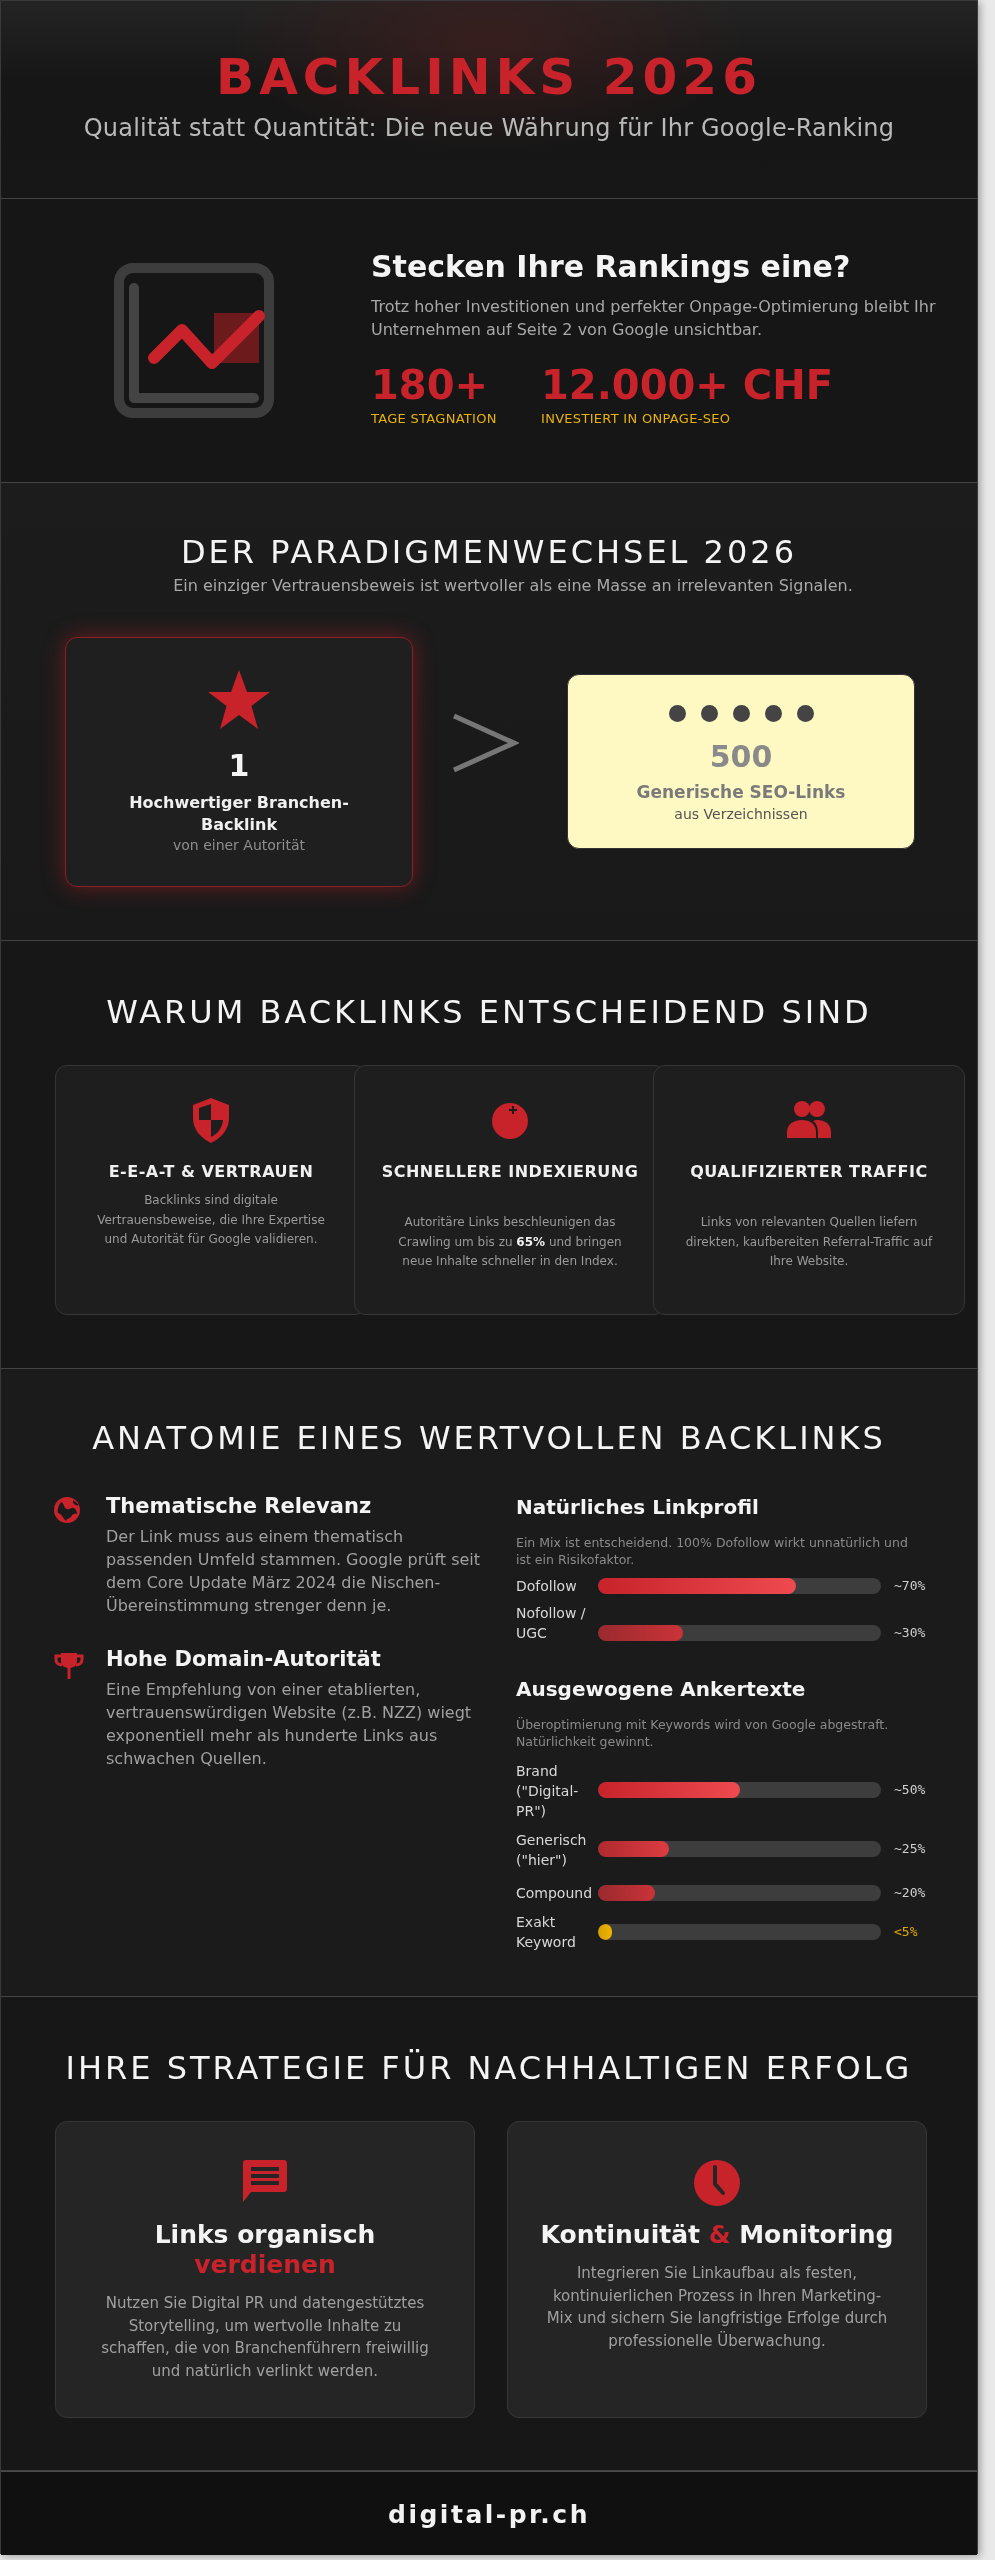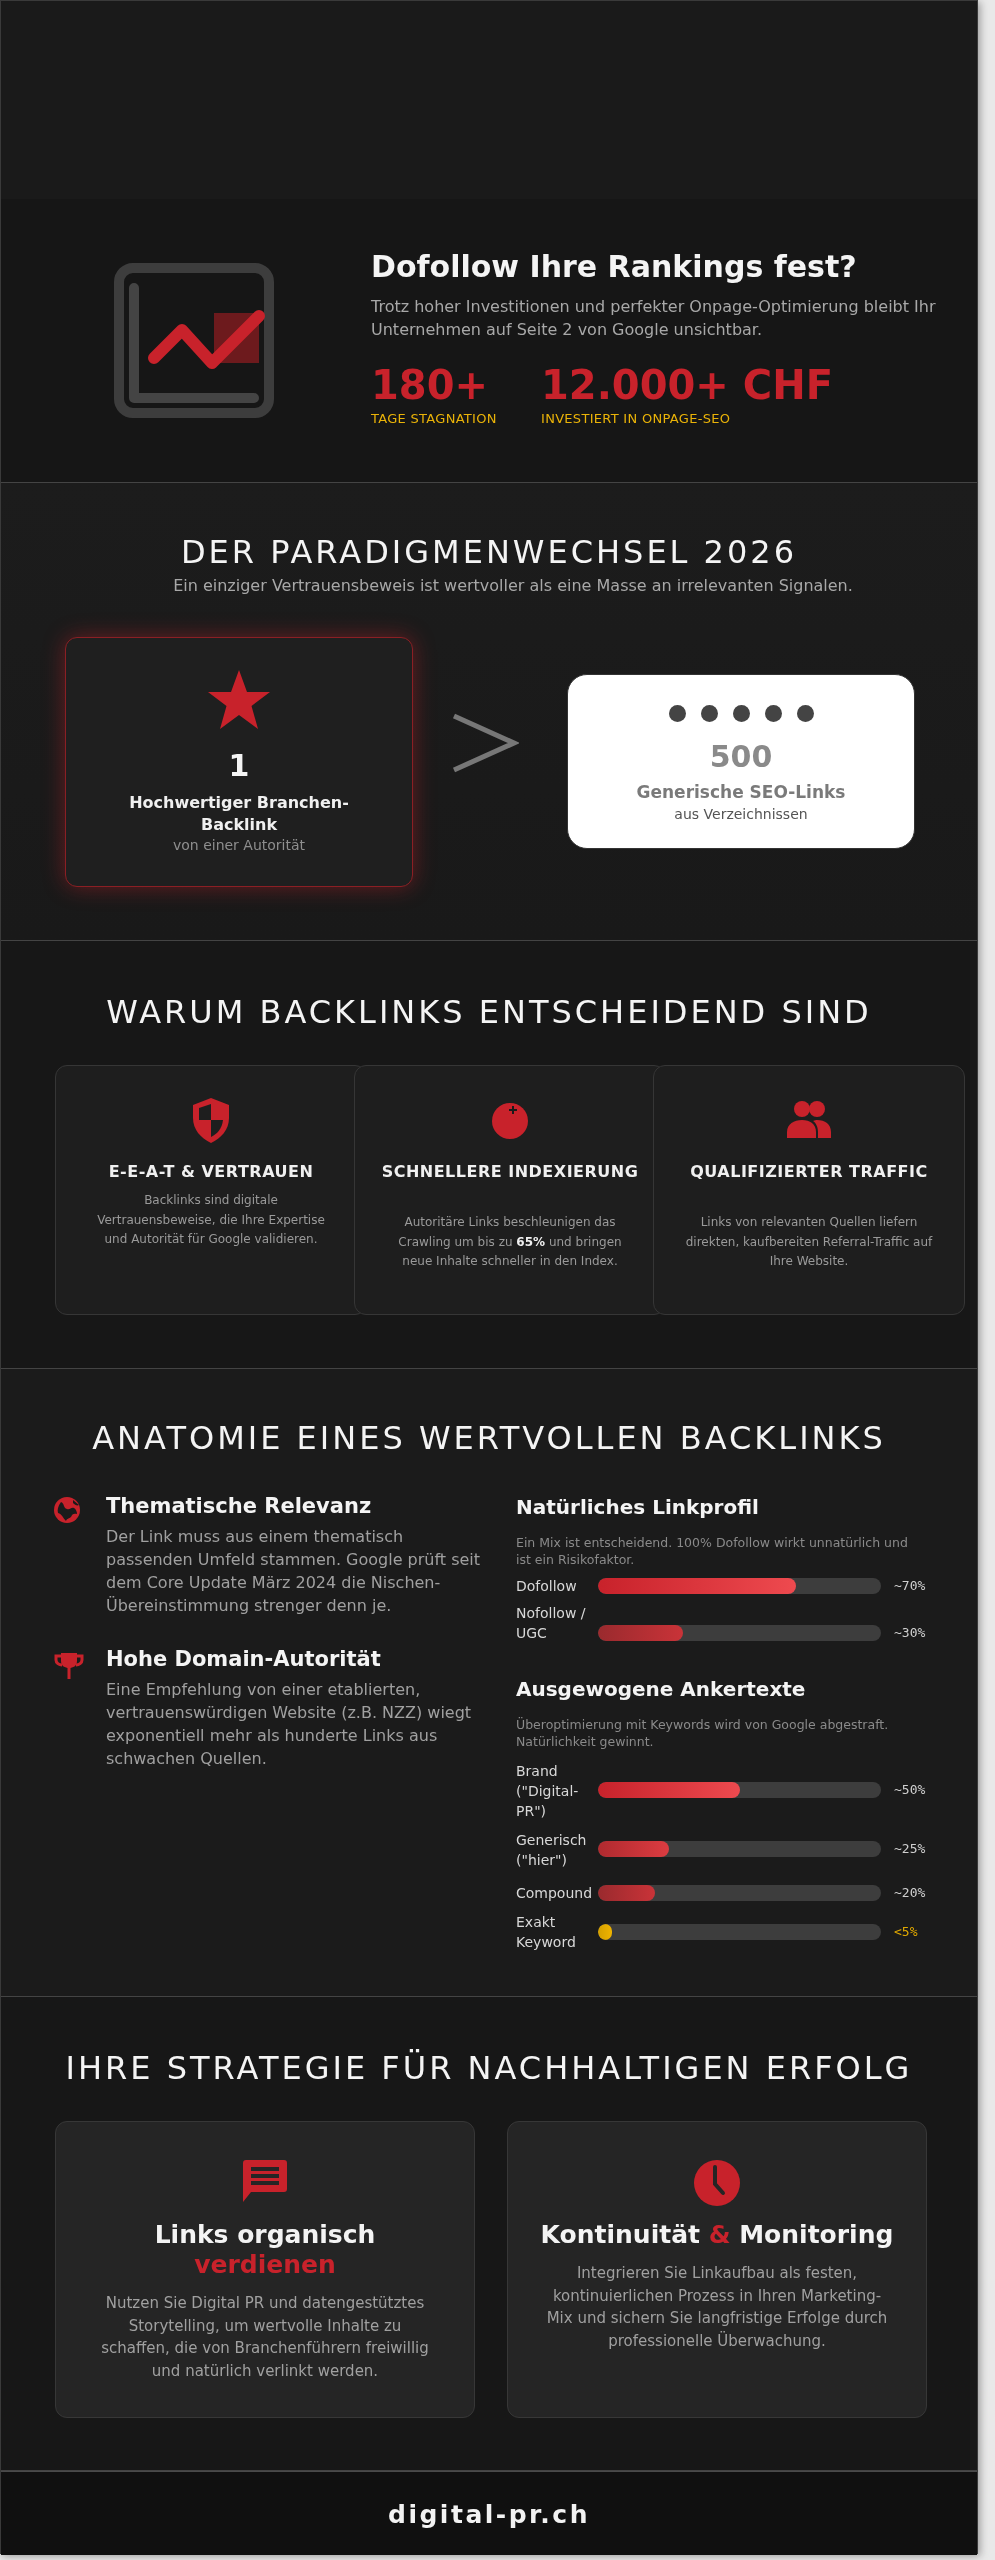--- a/index.html
+++ b/index.html
@@ -33,22 +33,22 @@
   .paradigm { top: 482px; height: 458px; background: linear-gradient(#1c1c1c, #191919); text-align: center; }
   .sec-title { position: absolute; left: 0; right: 0; font-size: 32px; font-weight: normal; letter-spacing: 3px; color: #f4f4f4; text-align: center; }
   .sec-sub { position: absolute; left: 0; right: 0; font-size: 16px; color: #a8a8a8; text-align: center; }
   .card-glow { position: absolute; left: 64px; top: 636px; width: 348px; height: 250px; background: #1f1f1f;
     border: 1.5px solid #8b1f24; border-radius: 12px; box-shadow: 0 0 22px rgba(200,34,43,0.45); text-align: center; }
   .card-glow .star { position: absolute; left: 50%; top: 30px; transform: translateX(-50%); width: 64px; height: 64px; }
   .card-glow .big { position: absolute; left: 0; right: 0; top: 110px; font-size: 30px; font-weight: bold; color: #f4f4f4; }
   .card-glow .t { position: absolute; left: 40px; right: 40px; top: 154px; font-size: 16px; font-weight: bold; line-height: 22px; color: #f0f0f0; }
   .card-glow .s { position: absolute; left: 0; right: 0; top: 199px; font-size: 14px; color: #8e8e8e; }
   .gt { position: absolute; left: 448px; top: 712px; width: 70px; height: 60px; }
-  .card-dim { position: absolute; left: 566px; top: 673px; width: 348px; height: 175px; background: #ffffff;
-    border: 1.5px solid #333; border-radius: 20px; text-align: center; }
+  .card-dim { position: absolute; left: 566px; top: 673px; width: 348px; height: 175px; background: #fef9c3;
+    border: 1.5px solid #333; border-radius: 12px; text-align: center; }
   .dots { position: absolute; left: 0; right: 0; top: 30px; display: flex; justify-content: center; gap: 15px; }
   .dots span { width: 17px; height: 17px; border-radius: 50%; background: #444; display: block; }
   .card-dim .big { position: absolute; left: 0; right: 0; top: 64px; font-size: 30px; font-weight: bold; color: #8a8a8a; }
   .card-dim .t { position: absolute; left: 0; right: 0; top: 107px; font-size: 17px; font-weight: bold; color: #7a7a7a; }
   .card-dim .s { position: absolute; left: 0; right: 0; top: 131px; font-size: 14px; color: #545454; }
 
   
   .why { top: 940px; height: 428px; background: #171717; }
   .why-card { position: absolute; top: 1064px; width: 312px; height: 250px; background: #1e1e1e; border: 1.5px solid #363636; border-radius: 12px; text-align: center; }
   .why-card .ico { position: absolute; left: 50%; top: 30px; transform: translateX(-50%); width: 48px; height: 48px; }
@@ -80,29 +80,33 @@
 
   
   .footer { top: 2470px; height: 84px; background: #101010; border-bottom: none; border-top: 1px solid #4a4a4a; text-align: center; }
   .footer .brand { position: absolute; left: 0; right: 0; top: 28px; font-size: 25px; font-weight: bold; letter-spacing: 2.5px; color: #f2f2f2; }
 </style>
 </head>
 <body>
 
 <div class="page">
 
+  <section class="hero">
+    <h1>BACKLINKS 2026</h1>
+    <p>Qualität statt Quantität: Die neue Währung für Ihr Google-Ranking</p>
+  </section>
 
   <section class="problem"></section>
   <svg class="chart-icon" viewBox="0 0 160 155" style="position:absolute;">
     <rect x="5" y="5" width="150" height="145" rx="14" fill="none" stroke="#3d3d3d" stroke-width="10"></rect>
     <path d="M20 25 V135 H140" fill="none" stroke="#444" stroke-width="10" stroke-linecap="round" stroke-linejoin="round"></path>
     <rect x="100" y="50" width="45" height="50" fill="#6d1a1d"></rect>
     <path d="M40 95 L68 67 L98 100 L145 53" fill="none" stroke="#c8222b" stroke-width="12" stroke-linecap="round" stroke-linejoin="round"></path>
   </svg>
-  <h2 style="position:absolute;left:370px;top:248px;font-size:30px;font-weight:bold;color:#f4f4f4;">Dofollow Ihre Rankings fest?</h2>
+  <h2 style="position:absolute;left:370px;top:248px;font-size:30px;font-weight:bold;color:#f4f4f4;">Stecken Ihre Rankings eine?</h2>
   <p style="position:absolute;left:370px;top:294px;width:565px;font-size:16px;line-height:23px;color:#a8a8a8;">Trotz hoher Investitionen und perfekter Onpage-Optimierung bleibt Ihr Unternehmen auf Seite 2 von Google unsichtbar.</p>
   <div class="stat" style="left:370px;">
     <div class="num">180+</div>
     <div class="lbl">TAGE STAGNATION</div>
   </div>
   <div class="stat" style="left:540px;">
     <div class="num">12.000+ CHF</div>
     <div class="lbl">INVESTIERT IN ONPAGE-SEO</div>
   </div>
 

